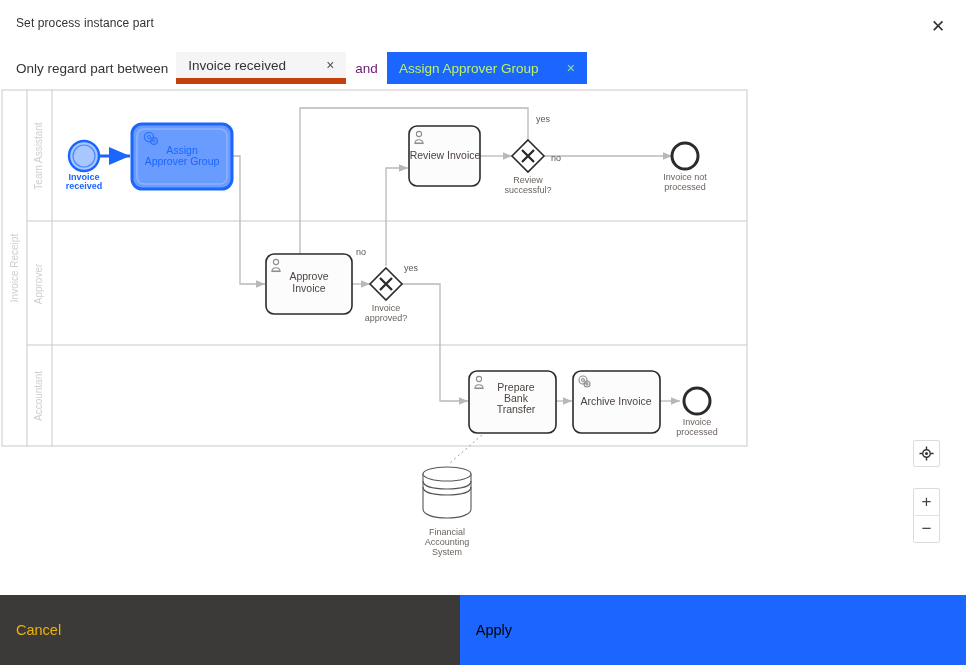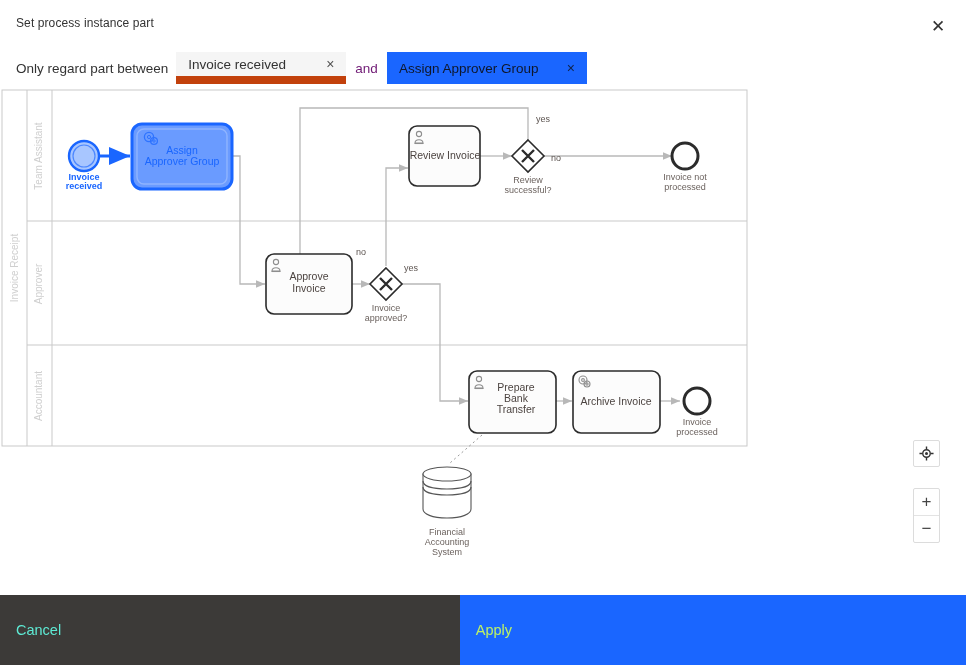--- a/index.html
+++ b/index.html
@@ -65,27 +65,27 @@
     display: flex;
     align-items: center;
     height: 32px;
     padding: 0 12px;
     white-space: nowrap;
     box-sizing: border-box;
   }
   .chip-start {
     background: #f5f5f5;
     color: #333333;
-    border-bottom: 8px solid #c2410c;
+    border-bottom: 6px solid #c2410c;
     min-width: 170px;
     justify-content: space-between;
   }
   .chip-end {
     background: #1a66ff;
-    color: #0f172a;
+    color: #bef264;
     min-width: 200px;
     justify-content: space-between;
   }
   .chip-text { padding-right: 22px; }
   .chip-x {
     font-size: 14px;
     line-height: 1;
     cursor: pointer;
     opacity: .85;
   }
@@ -152,34 +152,34 @@
     position: absolute;
     left: 0;
     bottom: 0;
     width: 966px;
     height: 70px;
     display: flex;
   }
   .btn-cancel {
     width: 483px;
     background: #3c3a38;
-    color: #5eead4;
+    color: #eab308;
     display: flex;
     align-items: center;
     padding-left: 16px;
     font-size: 14.5px;
     cursor: pointer;
     box-sizing: border-box;
     border: none;
     font-family: inherit;
   }
   .btn-apply {
     width: 532px;
     background: #1a66ff;
-    color: #bef264;
+    color: #000000;
     display: flex;
     align-items: center;
     padding-left: 16px;
     font-size: 14.5px;
     cursor: pointer;
     box-sizing: border-box;
     border: none;
     font-family: inherit;
   }
 

